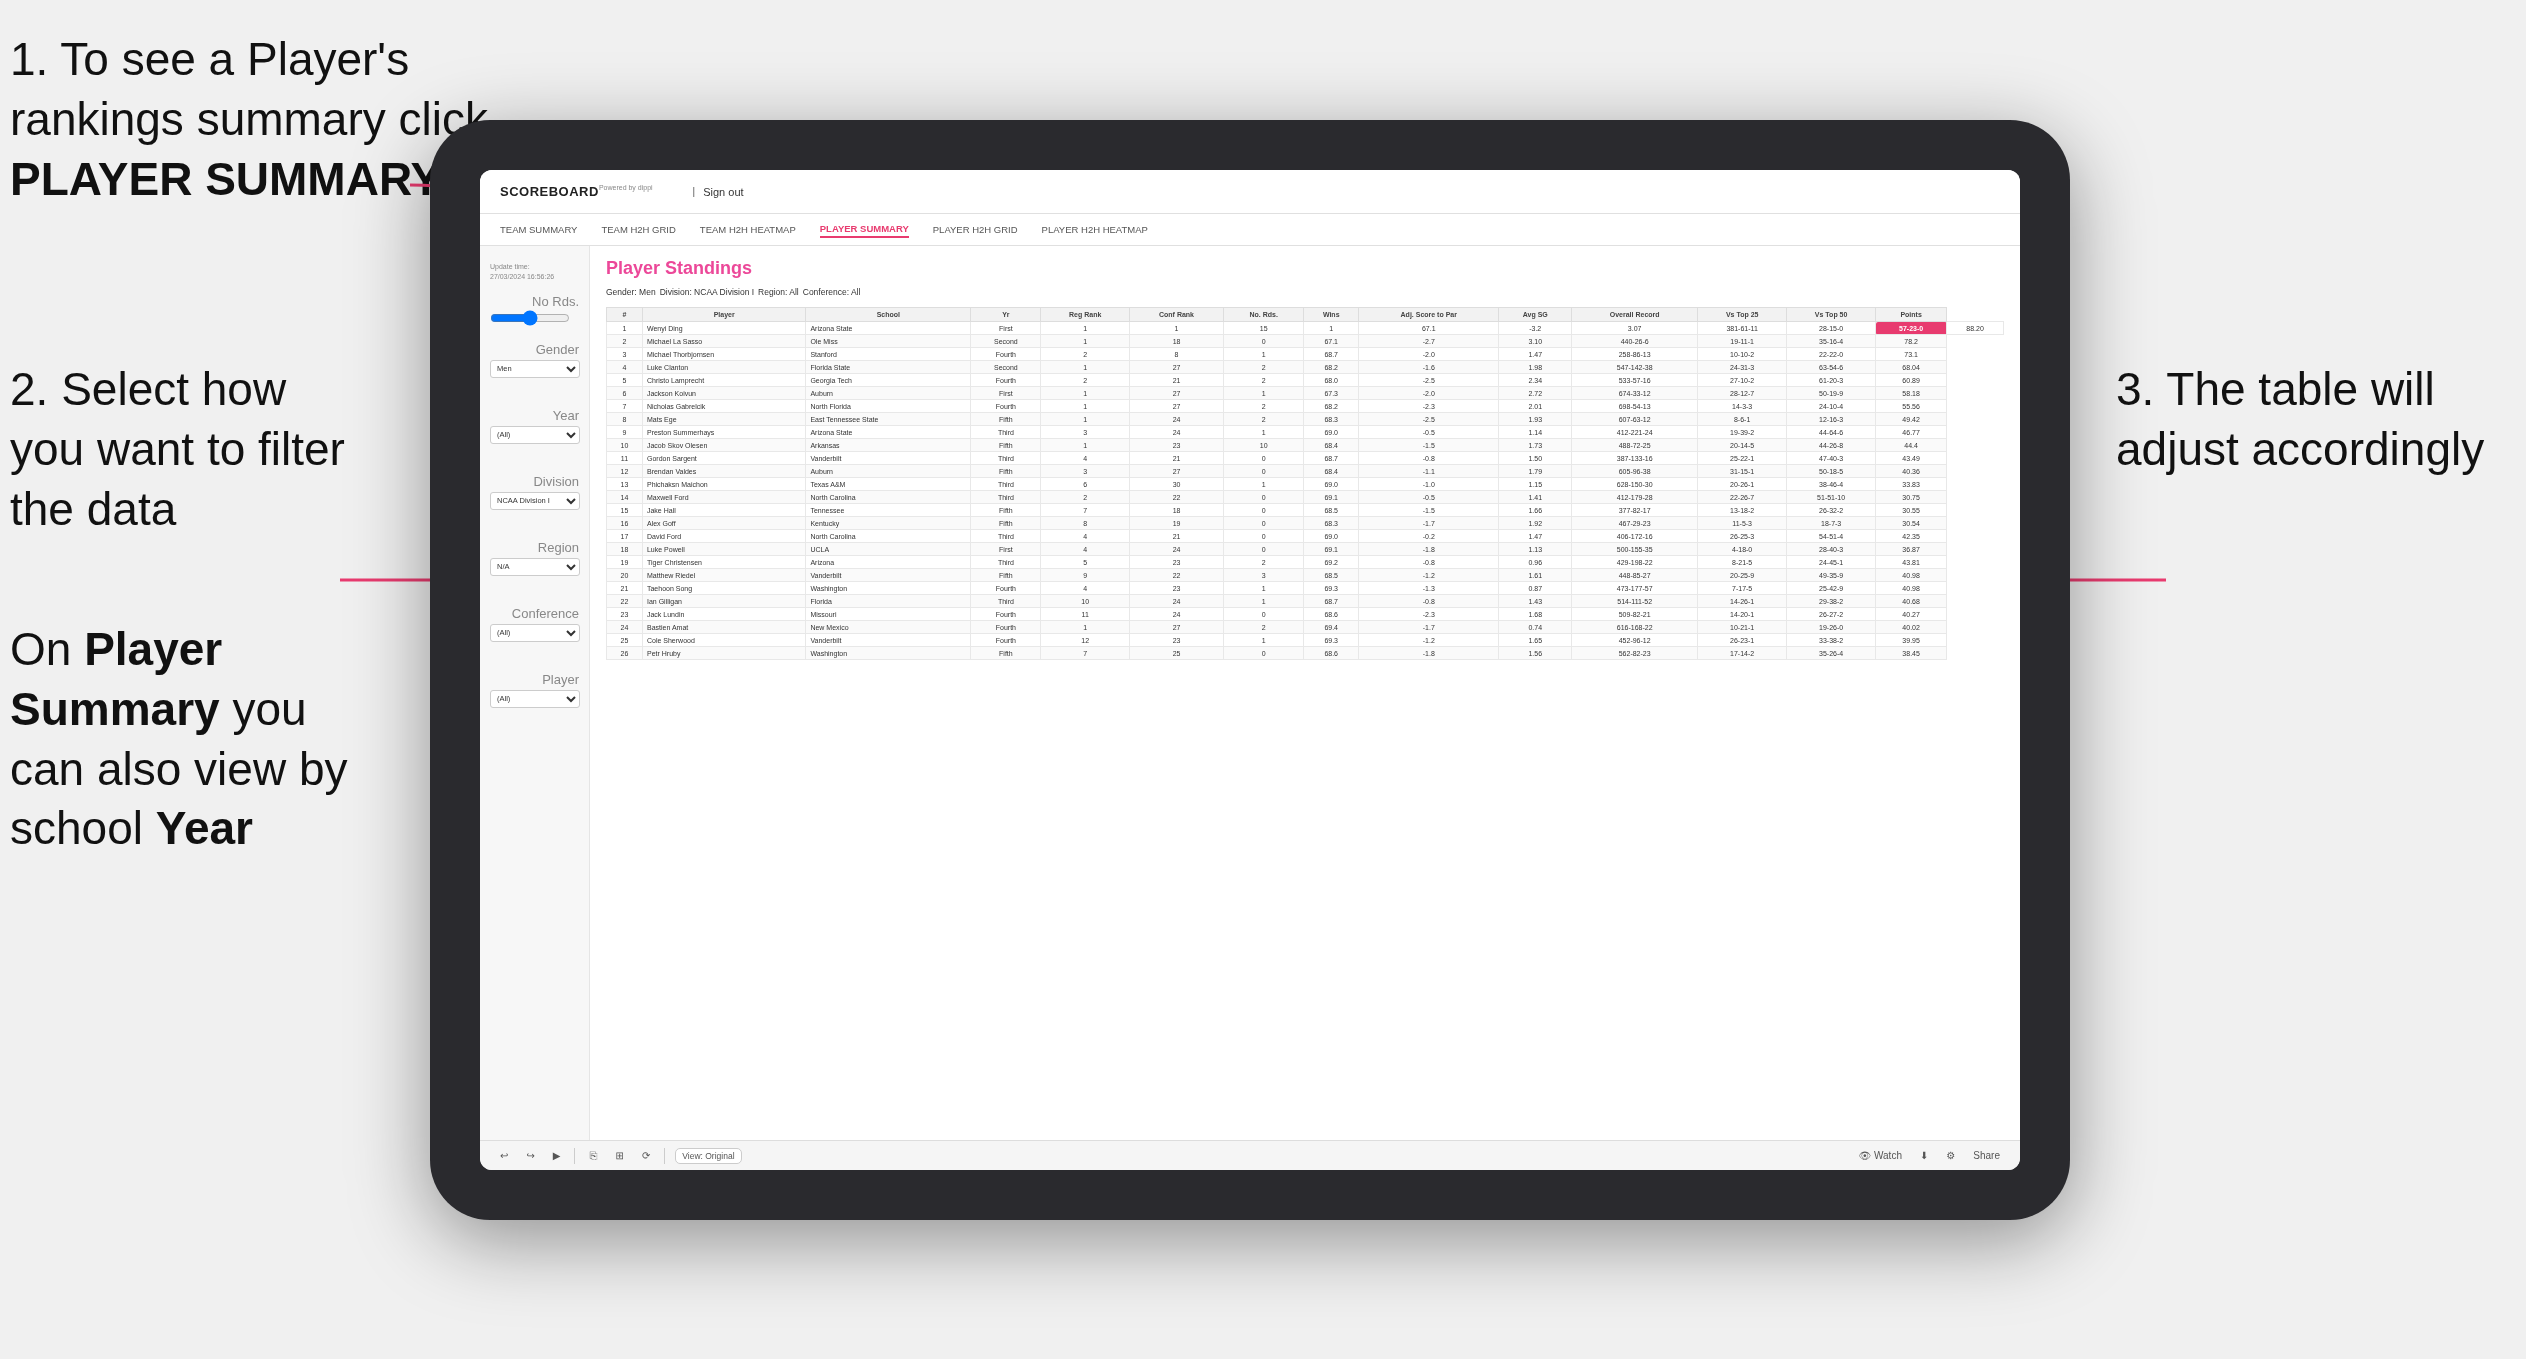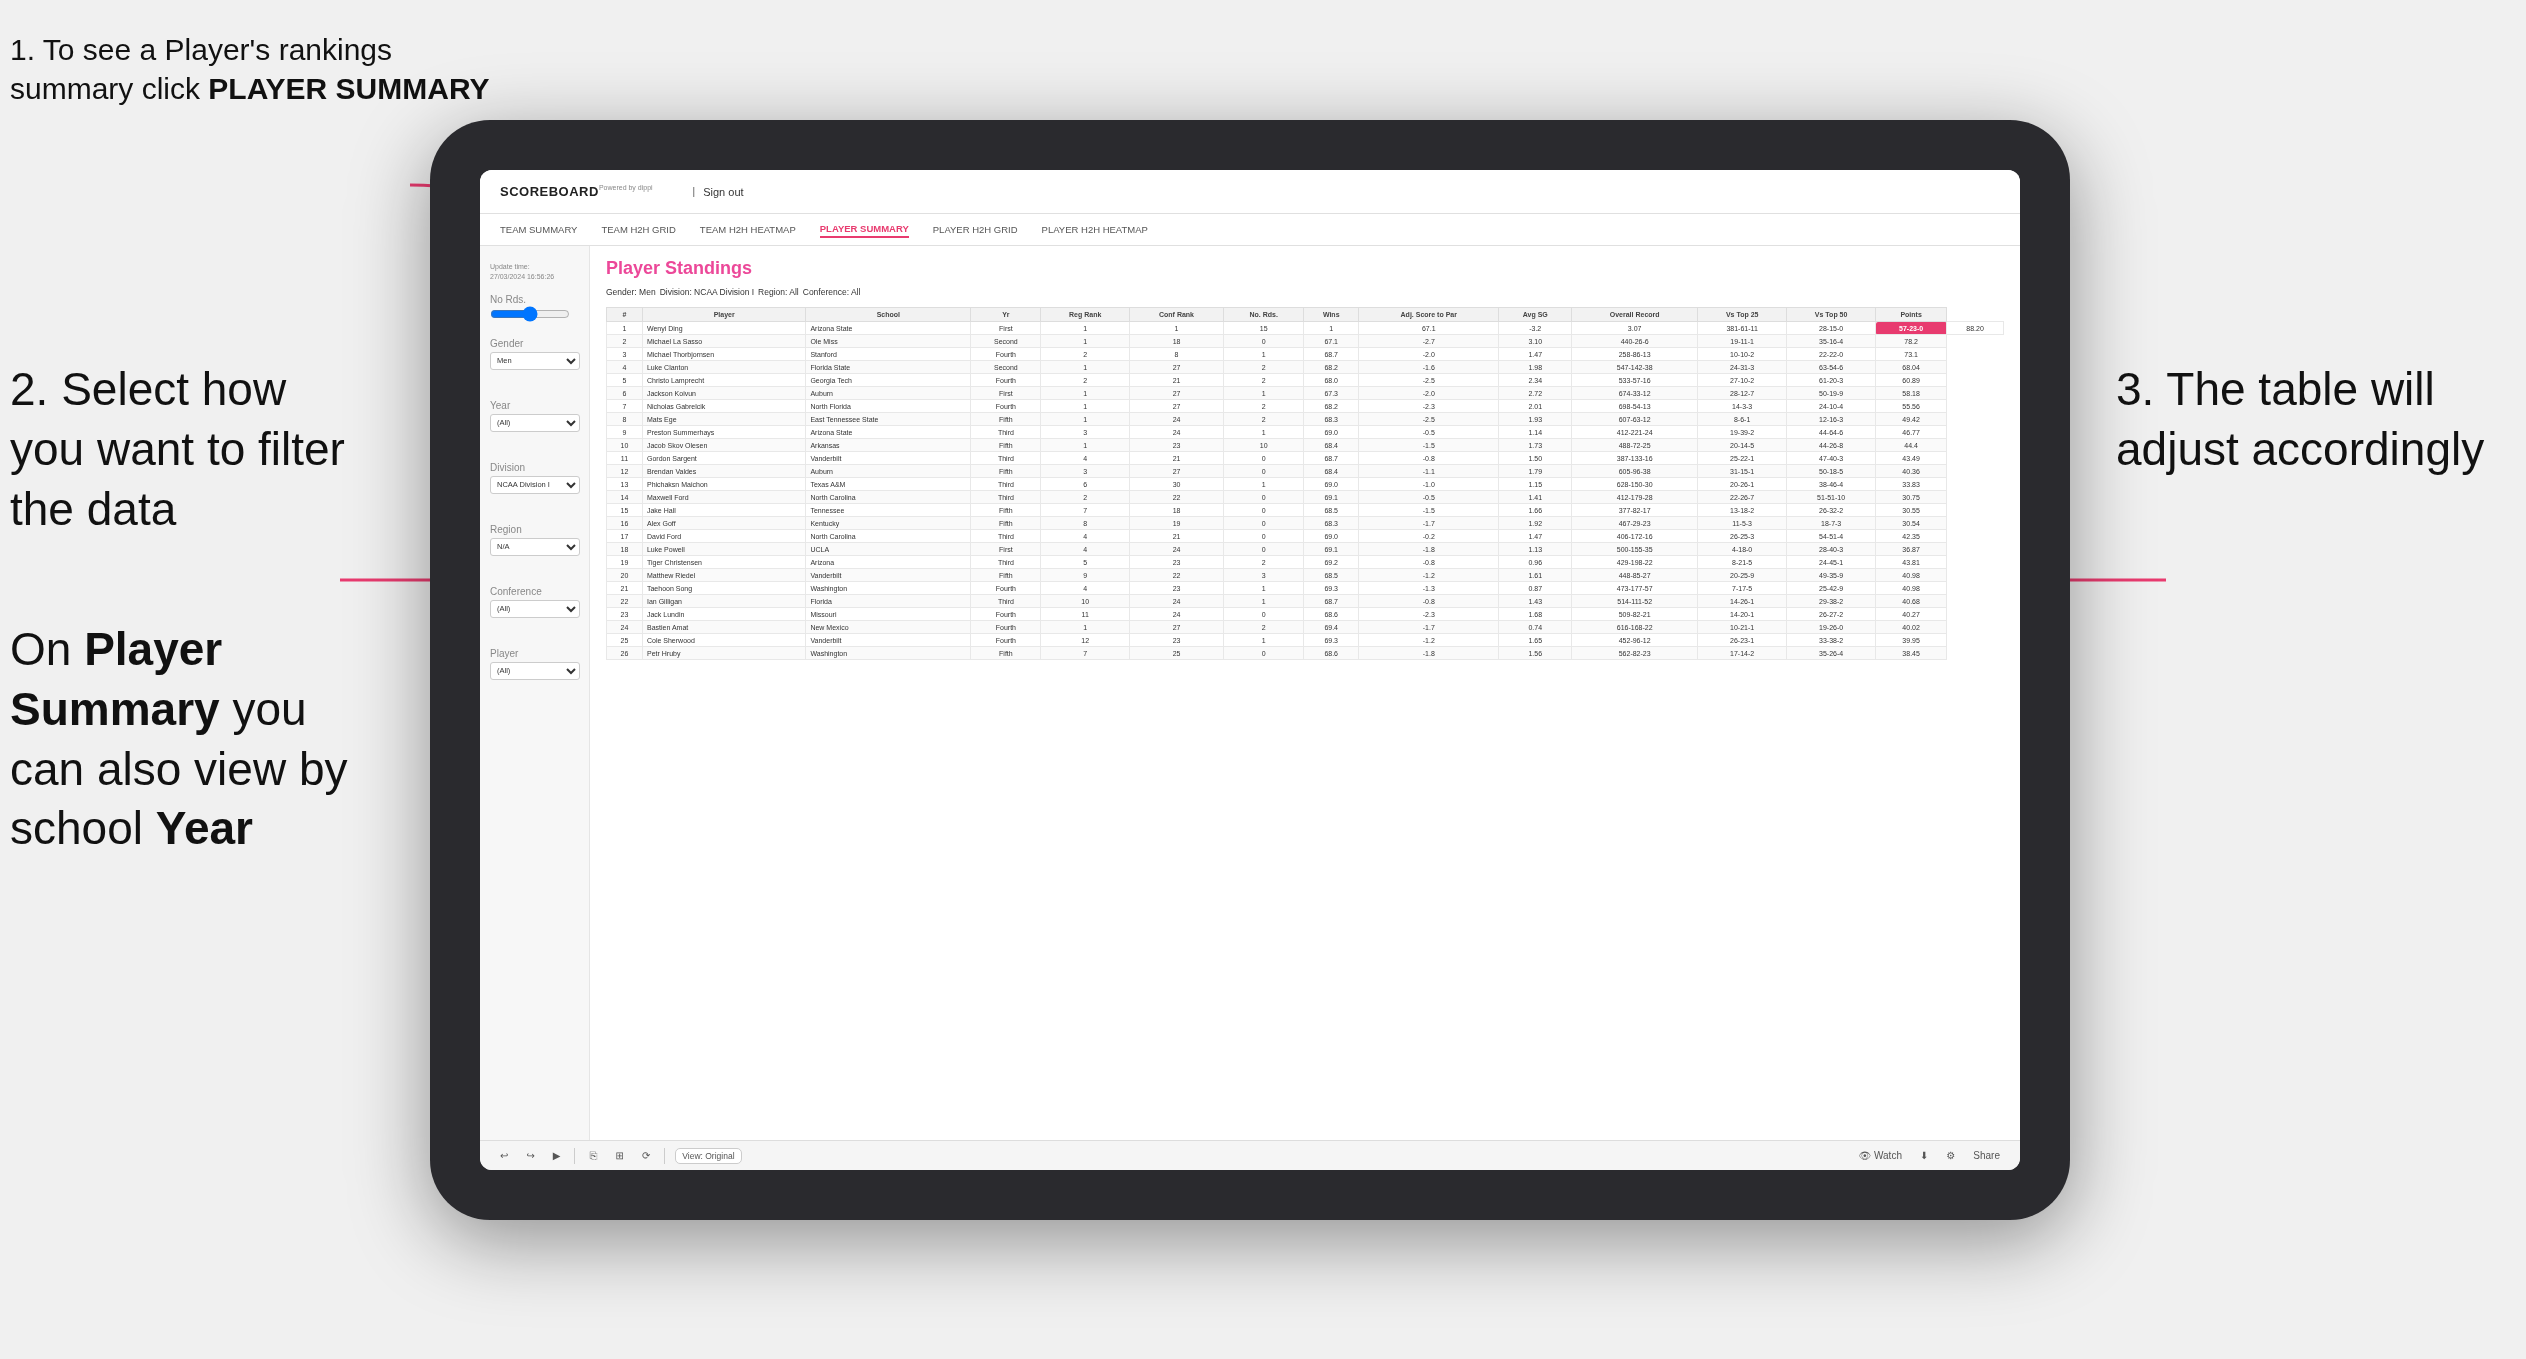--- a/index.html
+++ b/index.html
@@ -11,21 +11,21 @@
       position: relative;
       overflow: hidden;
     }
 
     
     .instruction-1 {
       position: absolute;
       top: 30px;
       left: 10px;
       width: 480px;
-      font-size: 30px;
+      font-size: 46px;
       line-height: 1.3;
       color: #111;
     }
     .instruction-1 strong { font-weight: 900; }
 
     .instruction-2 {
       position: absolute;
       top: 360px;
       left: 10px;
       width: 340px;
@@ -168,24 +168,25 @@
     
     .sidebar {
       width: 110px;
       background: #f7f7f7;
       border-right: 1px solid #e5e5e5;
       padding: 16px 10px;
       flex-shrink: 0;
       font-size: 8px;
     }
     .sidebar-label {
-      font-size: 10px;
+      font-size: 13px;
       color: #888;
       margin-bottom: 3px;
       margin-top: 10px;
+      text-align: right;
     }
     .sidebar-input {
       width: 90px;
       height: 18px;
       border: 1px solid #ccc;
       border-radius: 3px;
       font-size: 7.5px;
       padding: 2px 4px;
       background: #fff;
       color: #333;

